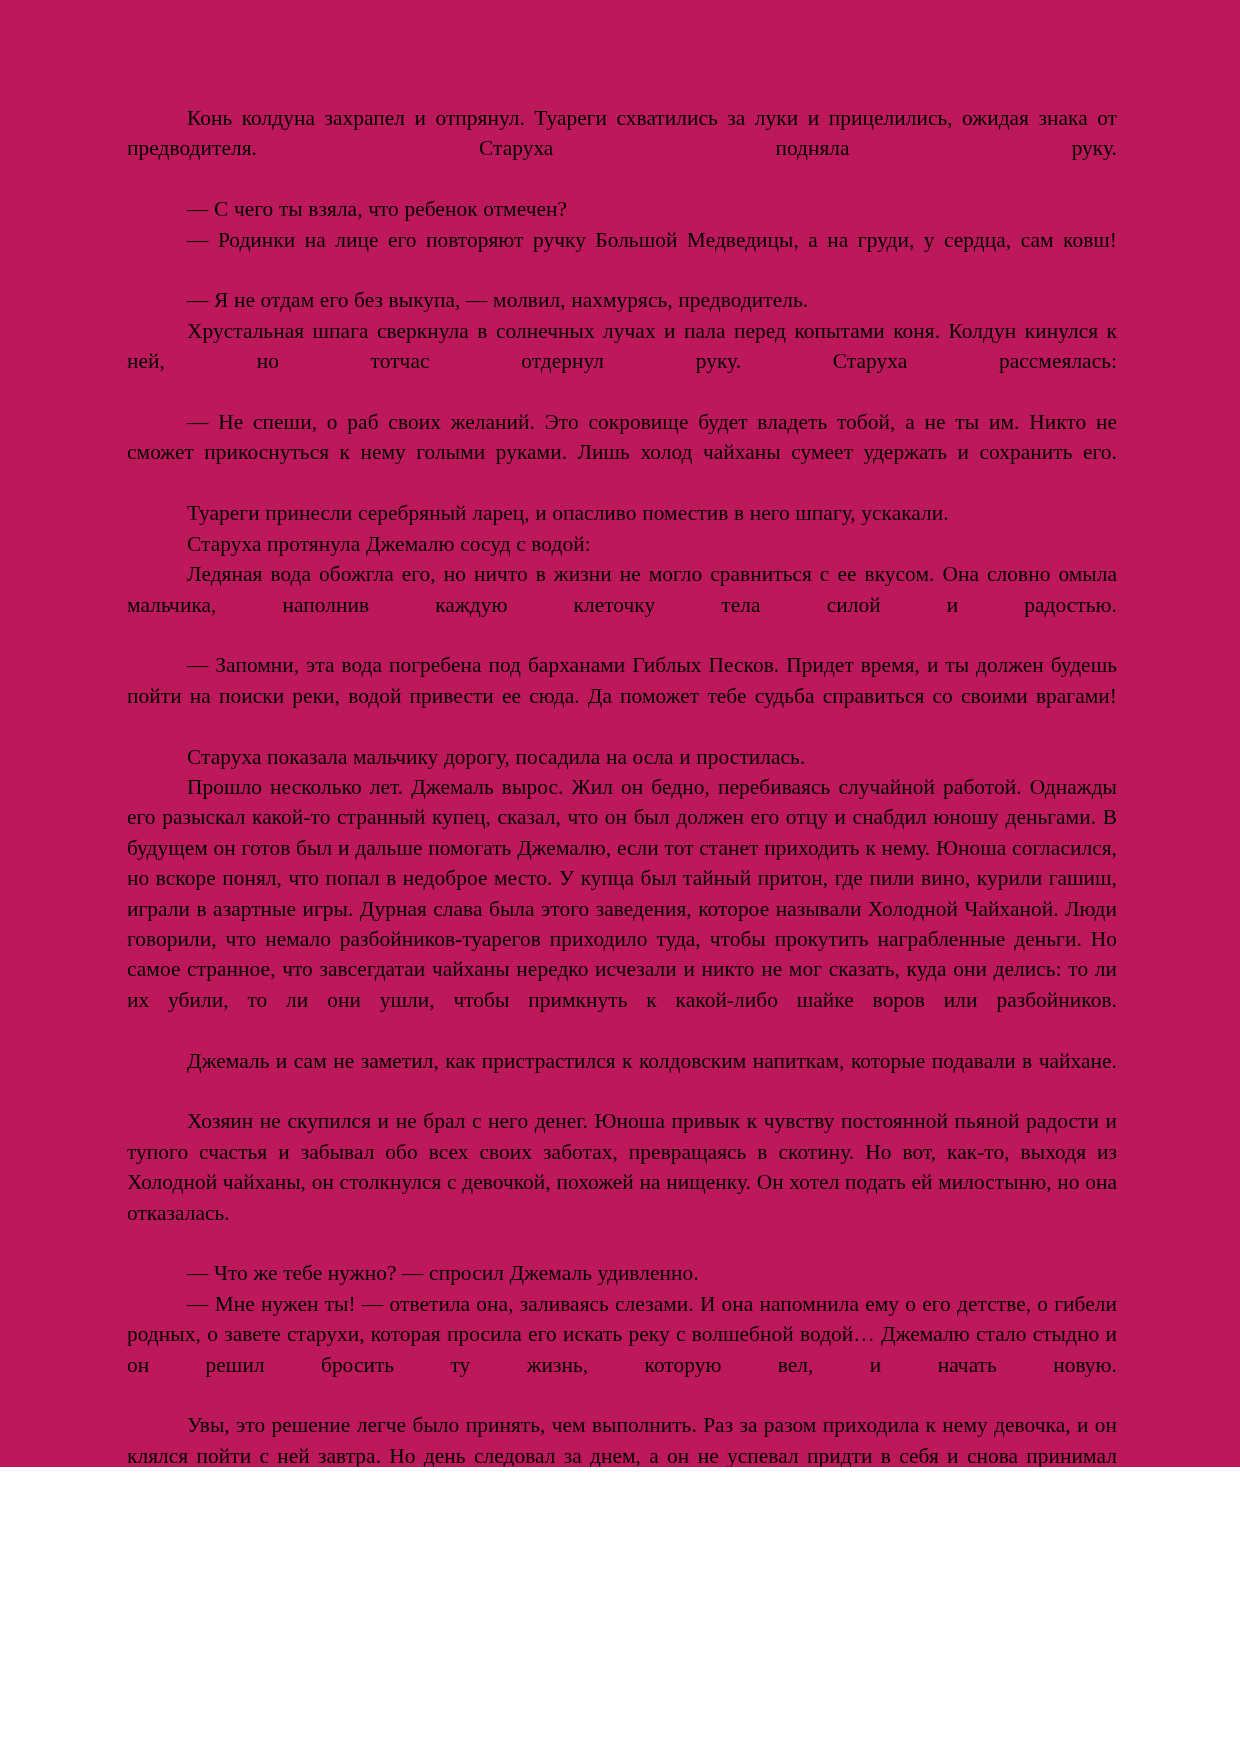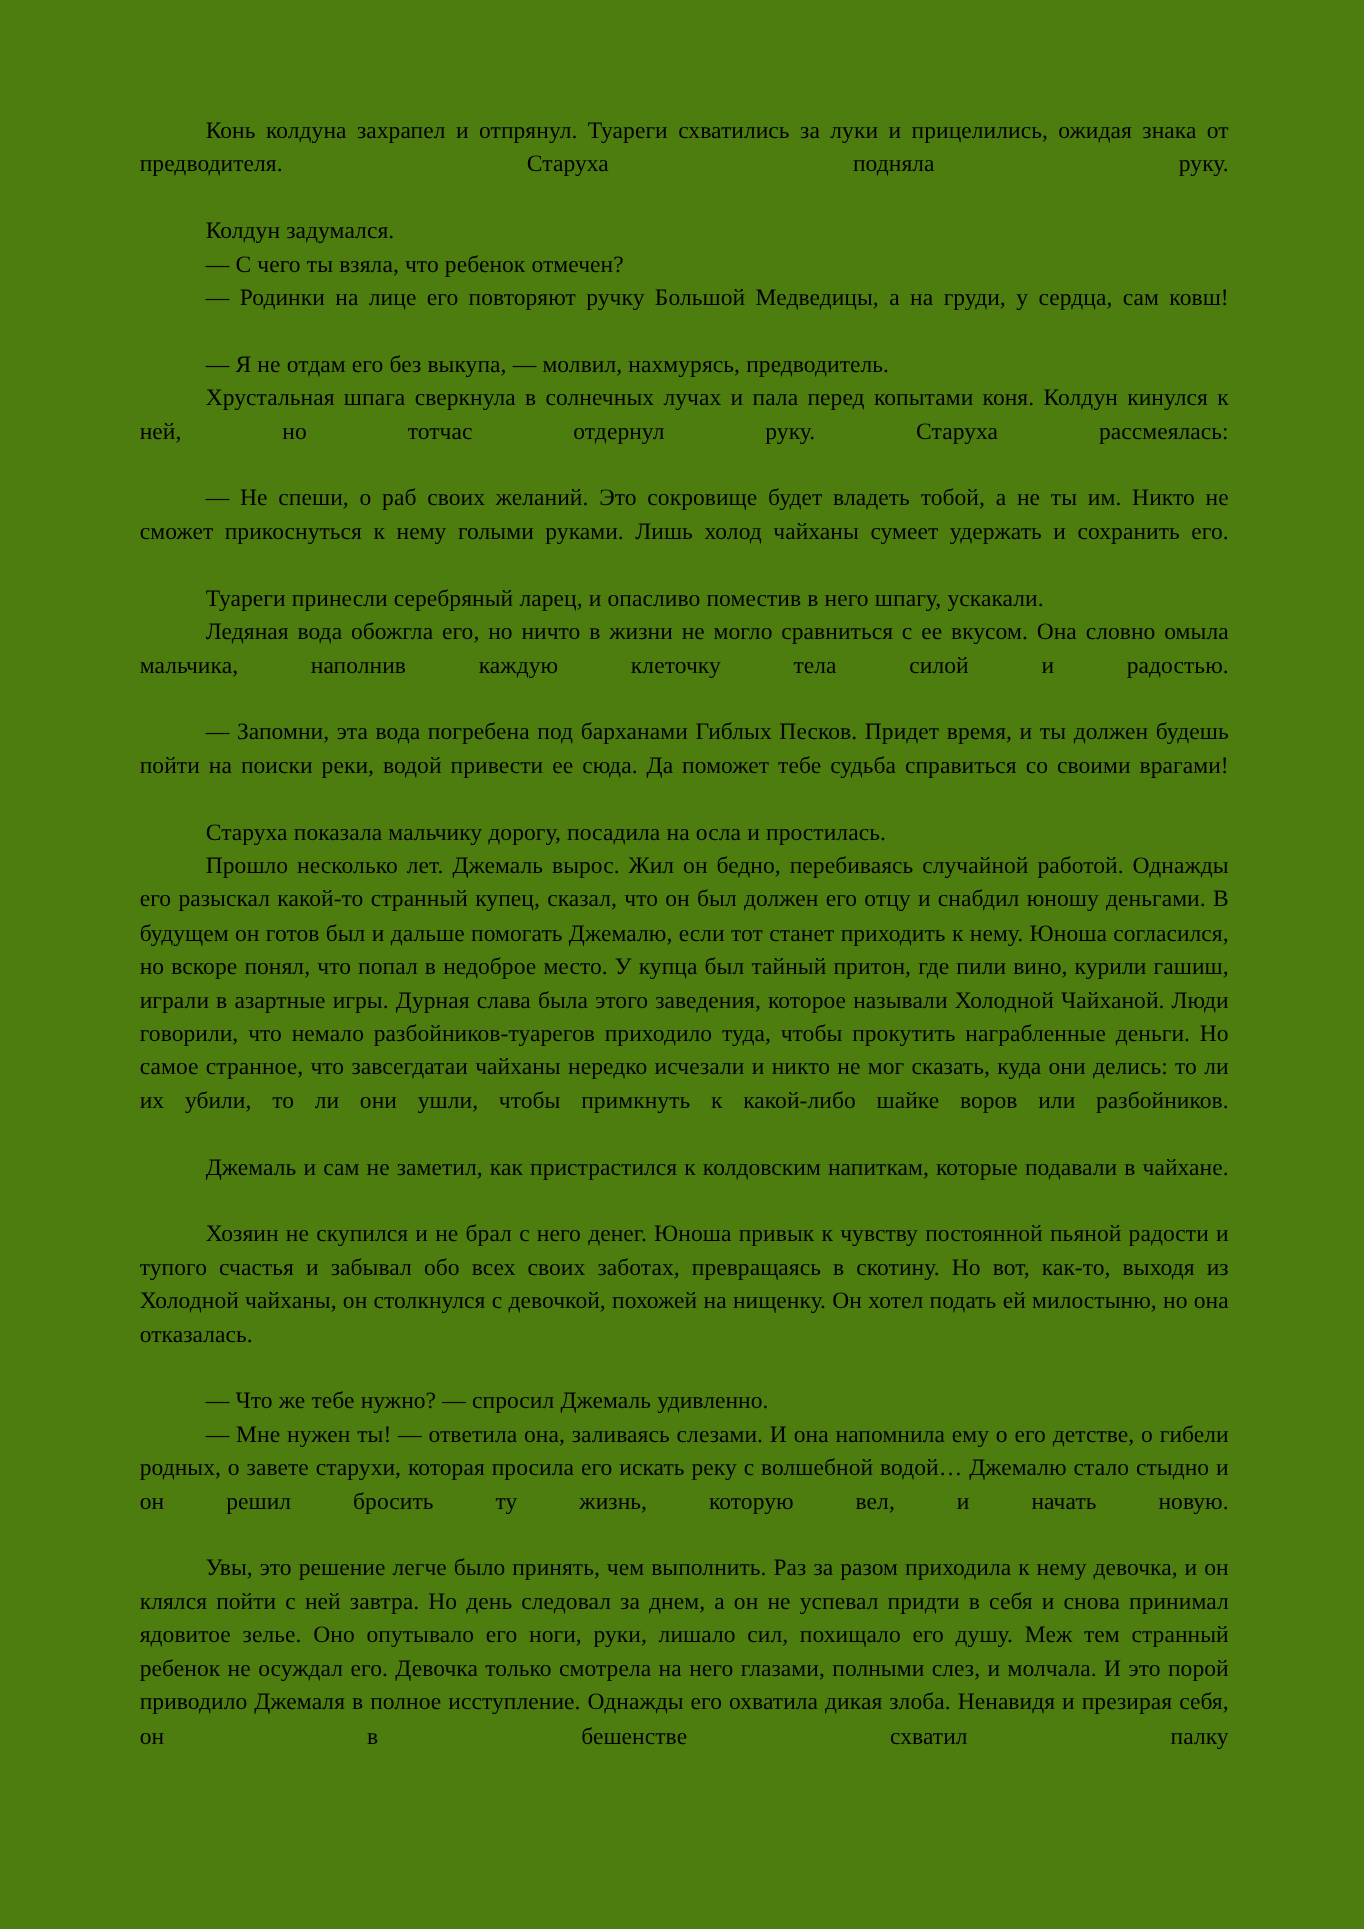--- a/index.html
+++ b/index.html
@@ -9,23 +9,23 @@
     background: #ffffff;
   }
   body {
     font-family: "Liberation Serif", "DejaVu Serif", serif;
     color: #000000;
     -webkit-font-smoothing: antialiased;
   }
   .page {
     position: relative;
     width: 1240px;
-    height: 1754px;
+    height: 1467px;
     margin: 0 auto;
-    background: #4d7c0f;
+    background: #be185d;
     overflow: hidden;
     box-sizing: border-box;
     font-family: Liberation Serif, serif;
   }
   .text-column {
     position: absolute;
     left: 127px;
     top: 103px;
     width: 990px;
     text-align: justify;
@@ -50,27 +50,27 @@
   }
   .para.no-stretch::after { content: none; }
 </style>
 </head>
 <body>
 
 <div class="page">
   <div class="text-column">
 
     <p class="para">Конь колдуна захрапел и отпрянул. Туареги схватились за луки и прицелились, ожидая знака от предводителя. Старуха подняла руку.</p>
-    <p class="para no-stretch">Колдун задумался.</p>
     <p class="para no-stretch">— С чего ты взяла, что ребенок отмечен?</p>
     <p class="para">— Родинки на лице его повторяют ручку Большой Медведицы, а на груди, у сердца, сам ковш!</p>
     <p class="para no-stretch">— Я не отдам его без выкупа, — молвил, нахмурясь, предводитель.</p>
     <p class="para">Хрустальная шпага сверкнула в солнечных лучах и пала перед копытами коня. Колдун кинулся к ней, но тотчас отдернул руку. Старуха рассмеялась:</p>
     <p class="para">— Не спеши, о раб своих желаний. Это сокровище будет владеть тобой, а не ты им. Никто не сможет прикоснуться к нему голыми руками. Лишь холод чайханы сумеет удержать и сохранить его.</p>
     <p class="para no-stretch">Туареги принесли серебряный ларец, и опасливо поместив в него шпагу, ускакали.</p>
+    <p class="para no-stretch">Старуха протянула Джемалю сосуд с водой:</p>
     <p class="para">Ледяная вода обожгла его, но ничто в жизни не могло сравниться с ее вкусом. Она словно омыла мальчика, наполнив каждую клеточку тела силой и радостью.</p>
     <p class="para">— Запомни, эта вода погребена под барханами Гиблых Песков. Придет время, и ты должен будешь пойти на поиски реки, водой привести ее сюда. Да поможет тебе судьба справиться со своими врагами!</p>
     <p class="para no-stretch">Старуха показала мальчику дорогу, посадила на осла и простилась.</p>
     <p class="para">Прошло несколько лет. Джемаль вырос. Жил он бедно, перебиваясь случайной работой. Однажды его разыскал какой-то странный купец, сказал, что он был должен его отцу и снабдил юношу деньгами. В будущем он готов был и дальше помогать Джемалю, если тот станет приходить к нему. Юноша согласился, но вскоре понял, что попал в недоброе место. У купца был тайный притон, где пили вино, курили гашиш, играли в азартные игры. Дурная слава была этого заведения, которое называли Холодной Чайханой. Люди говорили, что немало разбойников-туарегов приходило туда, чтобы прокутить награбленные деньги. Но самое странное, что завсегдатаи чайханы нередко исчезали и никто не мог сказать, куда они делись: то ли их убили, то ли они ушли, чтобы примкнуть к какой-либо шайке воров или разбойников.</p>
     <p class="para">Джемаль и сам не заметил, как пристрастился к колдовским напиткам, которые подавали в чайхане.</p>
     <p class="para">Хозяин не скупился и не брал с него денег. Юноша привык к чувству постоянной пьяной радости и тупого счастья и забывал обо всех своих заботах, превращаясь в скотину. Но вот, как-то, выходя из Холодной чайханы, он столкнулся с девочкой, похожей на нищенку. Он хотел подать ей милостыню, но она отказалась.</p>
     <p class="para no-stretch">— Что же тебе нужно? — спросил Джемаль удивленно.</p>
     <p class="para">— Мне нужен ты! — ответила она, заливаясь слезами. И она напомнила ему о его детстве, о гибели родных, о завете старухи, которая просила его искать реку с волшебной водой… Джемалю стало стыдно и он решил бросить ту жизнь, которую вел, и начать новую.</p>
     <p class="para">Увы, это решение легче было принять, чем выполнить. Раз за разом приходила к нему девочка, и он клялся пойти с ней завтра. Но день следовал за днем, а он не успевал придти в себя и снова принимал ядовитое зелье. Оно опутывало его ноги, руки, лишало сил, похищало его душу. Меж тем странный ребенок не осуждал его. Девочка только смотрела на него глазами, полными слез, и молчала. И это порой приводило Джемаля в полное исступление. Однажды его охватила дикая злоба. Ненавидя и презирая себя, он в бешенстве схватил палку</p>
 

